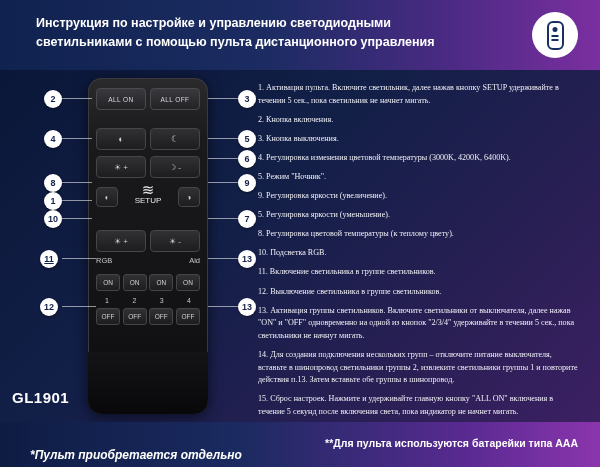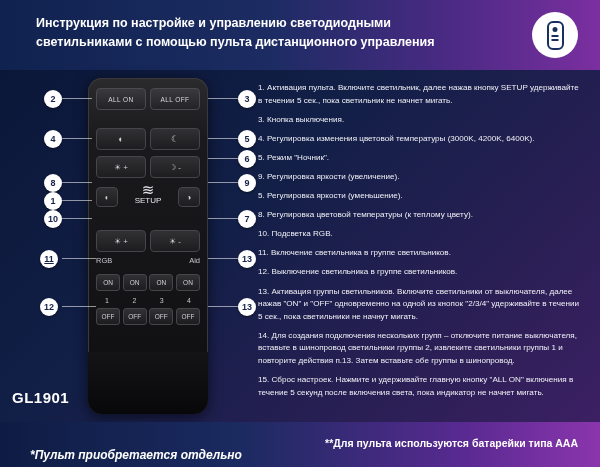--- a/index.html
+++ b/index.html
@@ -114,21 +114,21 @@
     display:flex;align-items:center;justify-content:center;
     box-shadow:0 1px 2px rgba(0,0,0,.5);
   }
   .lead{position:absolute;height:1px;background:rgba(255,255,255,.55);}
 
   
   .textcol{
     position:absolute;left:258px;top:12px;width:322px;height:330px;
     font-size:8.1px;line-height:12.6px;color:#f0f0f6;
   }
-  .textcol p{margin:0 0 6.5px 0;}
+  .textcol p{margin:0 0 6.5px 0;font-family:Liberation Serif, serif;}
 
   
   .model{
     position:absolute;left:12px;bottom:16px;
     color:#ffffff;font-size:15px;font-weight:bold;letter-spacing:.5px;
   }
 
   
   .footer{
     position:absolute;left:0;bottom:0;width:600px;height:45px;
@@ -240,20 +240,21 @@
     <div class="dot" style="left:44px;top:122px;">1</div>
     <div class="dot" style="left:238px;top:140px;">7</div>
     <div class="dot" style="left:44px;top:140px;">10</div>
     <div class="dot" style="left:40px;top:180px;text-decoration:underline;">11</div>
     <div class="dot" style="left:238px;top:180px;">13</div>
     <div class="dot" style="left:40px;top:228px;">12</div>
     <div class="dot" style="left:238px;top:228px;">13</div>
 
     <div class="textcol">
       <p>1. Активация пульта. Включите светильник, далее нажав кнопку SETUP удерживайте в течении 5 сек., пока светильник не начнет мигать.</p>
+      <p>2. Кнопка включения.</p>
       <p>3. Кнопка выключения.</p>
       <p>4. Регулировка изменения цветовой температуры (3000K, 4200K, 6400K).</p>
       <p>5. Режим "Ночник".</p>
       <p>9. Регулировка яркости (увеличение).</p>
       <p>5. Регулировка яркости (уменьшение).</p>
       <p>8. Регулировка цветовой температуры (к теплому цвету).</p>
       <p>10. Подсветка RGB.</p>
       <p>11. Включение светильника в группе светильников.</p>
       <p>12. Выключение светильника в группе светильников.</p>
       <p>13. Активация группы светильников. Включите светильники от выключателя, далее нажав "ON" и "OFF" одновременно на одной из кнопок "2/3/4" удерживайте в течении 5 сек., пока светильники не начнут мигать.</p>

